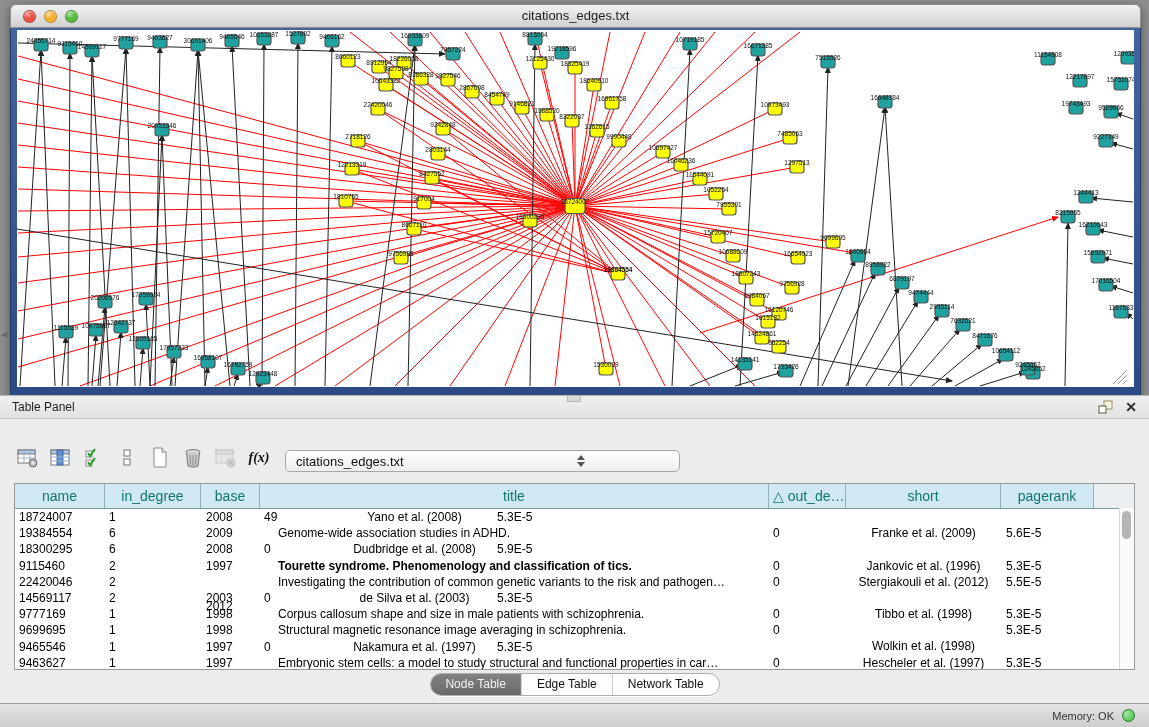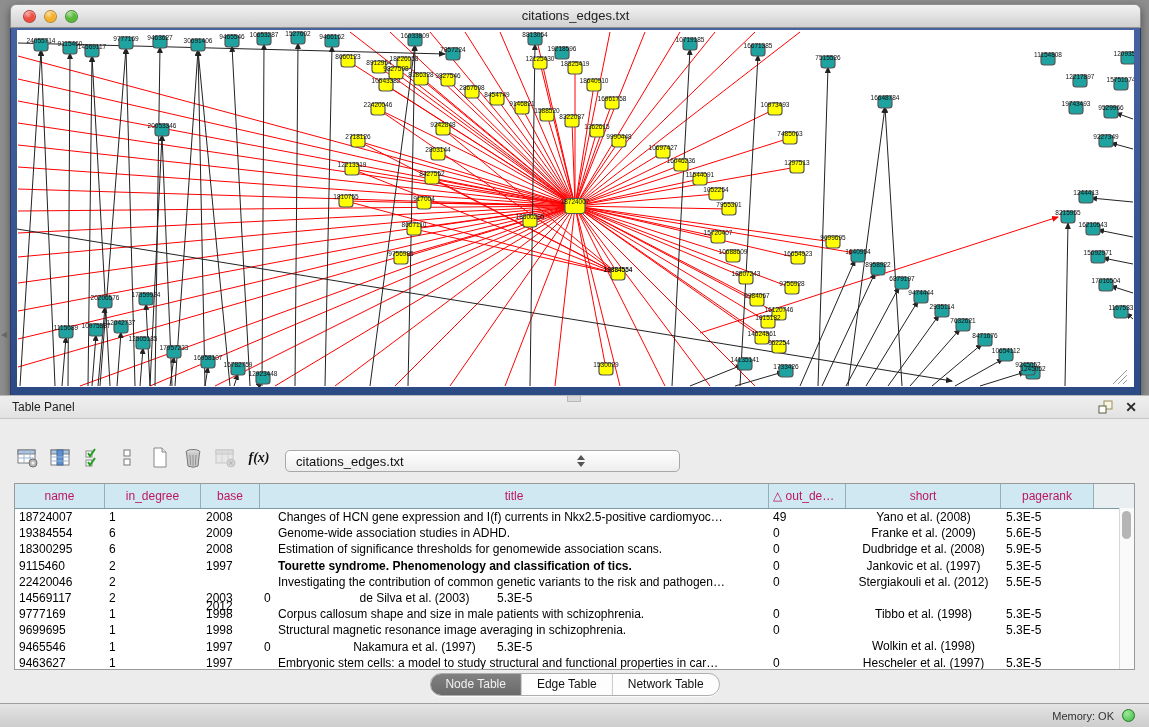--- a/index.html
+++ b/index.html
@@ -32,21 +32,21 @@
 
   .dropdown{position:absolute;left:285px;top:55px;width:395px;height:22px;background:linear-gradient(#ffffff,#ededed);border:1px solid #a8a8a8;border-radius:5px;box-sizing:border-box;display:flex;align-items:center}
   .dropdown span{font-size:13px;color:#111;padding-left:10px;flex:1}
   .dd-arrows{width:16px;display:flex;flex-direction:column;align-items:center;gap:2px;margin-right:6px}
   .dd-arrows i{display:block;width:0;height:0;border-left:4px solid transparent;border-right:4px solid transparent}
   .dd-up{border-bottom:5px solid #555}
   .dd-down{border-top:5px solid #555}
 
   .table-box{position:absolute;left:14px;top:88px;width:1121px;height:187px;background:#fff;border:1px solid #9a9a9a;box-sizing:border-box;overflow:hidden}
   .thead{display:flex;height:24px;background:#cfe8f2;border-bottom:1px solid #7e9aa6}
-  .th{border-right:1px solid #93afba;display:flex;align-items:center;font-size:12px;color:#be185d;box-sizing:border-box;overflow:hidden;white-space:nowrap}
+  .th{border-right:1px solid #93afba;display:flex;align-items:center;font-size:14px;color:#0f766e;box-sizing:border-box;overflow:hidden;white-space:nowrap}
   .th.center{justify-content:center}
   .th.left{justify-content:flex-start;padding-left:4px}
   .th.filler{background:#e9eef1;border-right:none;flex:1}
   .tbody .tr{display:flex;height:16.2px;align-items:center;font-size:12px;color:#000;white-space:nowrap}
   .td{overflow:hidden;box-sizing:border-box}
   .td.center{text-align:center}
 
   .vscroll{position:absolute;right:0;top:24px;width:15px;height:162px;background:#fafafa;border-left:1px solid #d8d8d8;box-sizing:border-box}
   .vthumb{position:absolute;left:2px;top:3px;width:9px;height:28px;border-radius:5px;background:#b5b5b5}
 
@@ -552,50 +552,48 @@
         <div class="th left" style="width: 77px;">△ out_de…</div>
         <div class="th center" style="width: 155px;">short</div>
         <div class="th center" style="width: 93px;">pagerank</div>
         <div class="th filler"></div>
       </div>
     <div class="tbody" id="tbody">
         <div class="tr">
           <div class="td" style="width: 90px; padding-left: 4px;">18724007</div>
           <div class="td" style="width: 96px; padding-left: 4px;">1</div>
           <div class="td" style="width: 59px; padding-left: 5px;">2008</div>
-          <div class="td" style="width: 509px; padding-left: 18px;">Changes of HCN gene expression and I(f) currents in Nkx2.5-positive cardiomyoc…</div>
           <div class="td" style="width: 77px; padding-left: 4px;">49</div>
           <div class="td center" style="width: 155px;">Yano et al. (2008)</div>
           <div class="td" style="width: 93px; padding-left: 5px;">5.3E-5</div>
         </div>
         <div class="tr">
           <div class="td" style="width: 90px; padding-left: 4px;">19384554</div>
           <div class="td" style="width: 96px; padding-left: 4px;">6</div>
           <div class="td" style="width: 59px; padding-left: 5px;">2009</div>
           <div class="td" style="width: 509px; padding-left: 18px;">Genome-wide association studies in ADHD.</div>
           <div class="td" style="width: 77px; padding-left: 4px;">0</div>
           <div class="td center" style="width: 155px;">Franke et al. (2009)</div>
           <div class="td" style="width: 93px; padding-left: 5px;">5.6E-5</div>
         </div>
         <div class="tr">
           <div class="td" style="width: 90px; padding-left: 4px;">18300295</div>
           <div class="td" style="width: 96px; padding-left: 4px;">6</div>
           <div class="td" style="width: 59px; padding-left: 5px;">2008</div>
-          <div class="td" style="width: 509px; padding-left: 18px;">Estimation of significance thresholds for genomewide association scans.</div>
           <div class="td" style="width: 77px; padding-left: 4px;">0</div>
           <div class="td center" style="width: 155px;">Dudbridge et al. (2008)</div>
           <div class="td" style="width: 93px; padding-left: 5px;">5.9E-5</div>
         </div>
         <div class="tr">
           <div class="td" style="width: 90px; padding-left: 4px;">9115460</div>
           <div class="td" style="width: 96px; padding-left: 4px;">2</div>
           <div class="td" style="width: 59px; padding-left: 5px;">1997</div>
           <div class="td" style="width: 509px; padding-left: 18px; font-weight: bold;">Tourette syndrome. Phenomenology and classification of tics.</div>
           <div class="td" style="width: 77px; padding-left: 4px;">0</div>
-          <div class="td center" style="width: 155px;">Jankovic et al. (1997)</div>
+          <div class="td center" style="width: 155px;">Jankovic et al. (1996)</div>
           <div class="td" style="width: 93px; padding-left: 5px;">5.3E-5</div>
         </div>
         <div class="tr">
           <div class="td" style="width: 90px; padding-left: 4px;">22420046</div>
           <div class="td" style="width: 96px; padding-left: 4px;">2</div>
           <div class="td" style="width: 59px; padding-left: 5px; margin-top: 48px;">2012</div>
           <div class="td" style="width: 509px; padding-left: 18px;">Investigating the contribution of common genetic variants to the risk and pathogen…</div>
           <div class="td" style="width: 77px; padding-left: 4px;">0</div>
           <div class="td center" style="width: 155px;">Stergiakouli et al. (2012)</div>
           <div class="td" style="width: 93px; padding-left: 5px;">5.5E-5</div>

